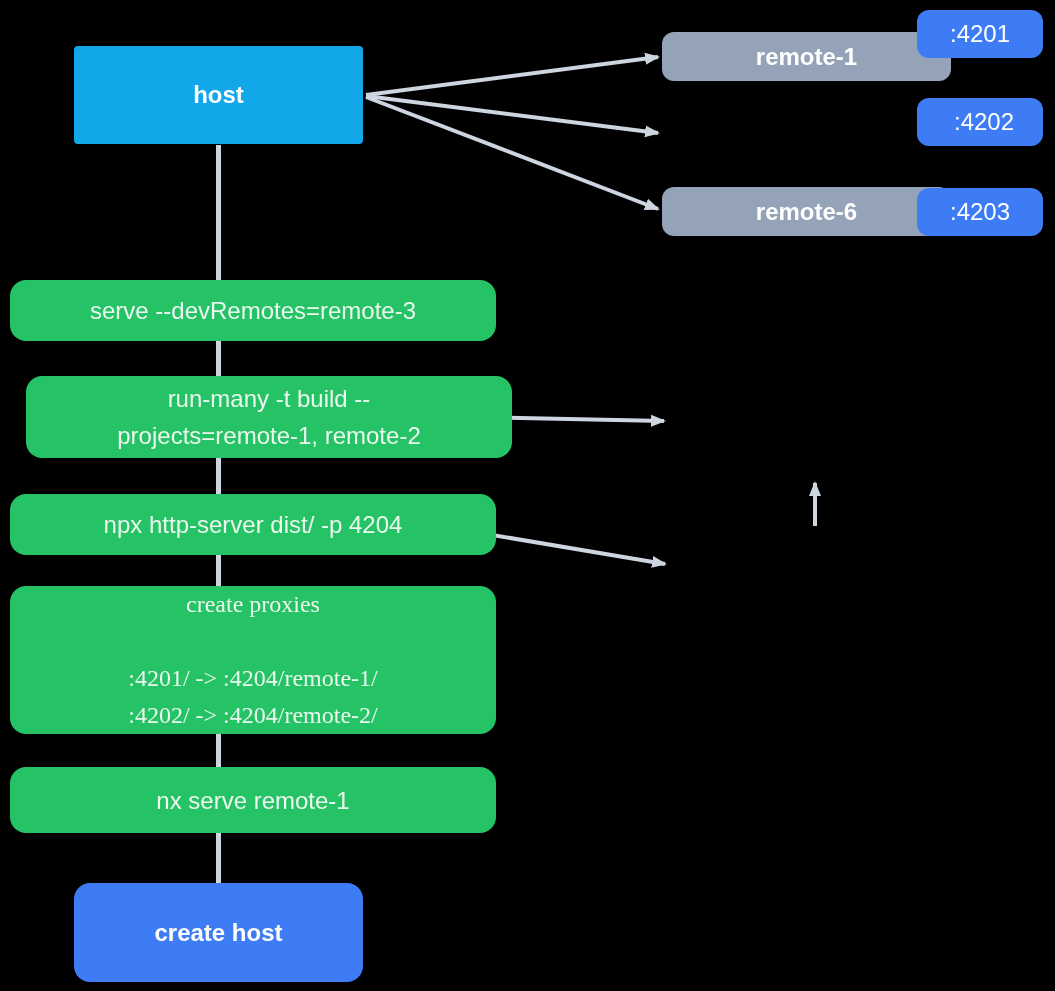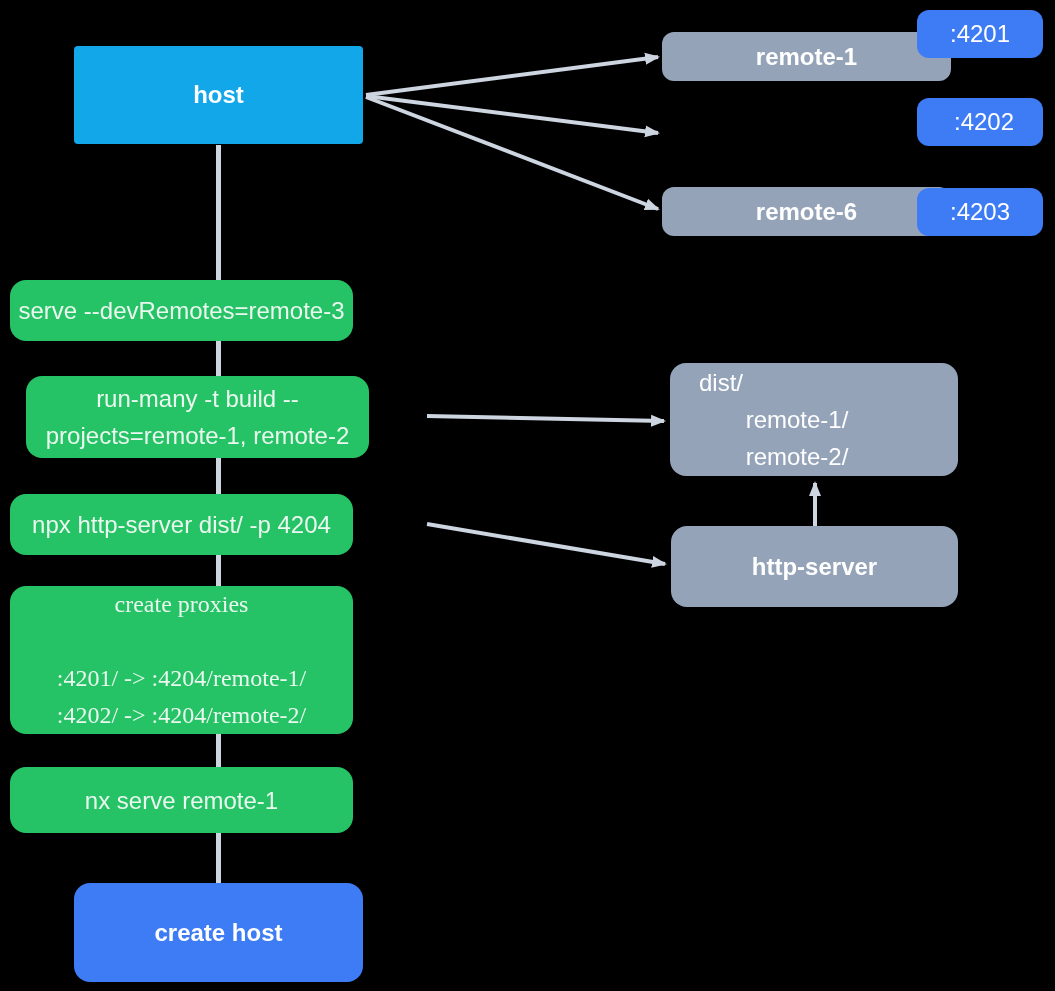--- a/index.html
+++ b/index.html
@@ -50,21 +50,21 @@
   .remote-3 { top: 187px; }
   .port-badge {
     left: 917px; width: 126px; height: 48px;
     background: var(--badge-bg, #3d7cf5);
     border-radius: 12px;
   }
   .badge-1 { top: 10px; }
   .badge-2 { top: 98px; padding-left: 8px; }
   .badge-3 { top: 188px; }
   .step-box {
-    left: 10px; width: 343px;
+    left: 10px; width: 486px;
     background: var(--step-bg, #25c365);
     border-radius: 16px;
     color: var(--step-text, #eaf8ef);
     white-space: pre-line;
     line-height: 37px;
   }
   .step-1 { top: 280px; height: 61px; }
   .step-2 { top: 376px; height: 82px; margin-left: 16px; }
   .step-3 { top: 494px; height: 61px; }
   .step-4 { top: 586px; height: 148px; font-family: Liberation Serif, serif; }
@@ -125,21 +125,17 @@
   <div class="box step-box step-1">serve --devRemotes=remote-3</div>
   <div class="box step-box step-2">run-many -t build --
 projects=remote-1, remote-2</div>
   <div class="box step-box step-3">npx http-server dist/ -p 4204</div>
   <div class="box step-box step-4">create proxies
 
 :4201/ -&gt; :4204/remote-1/
 :4202/ -&gt; :4204/remote-2/</div>
   <div class="box step-box step-5">nx serve remote-1</div>
 
-  <div class="box dist-box">dist/
-       remote-1/
-       remote-2/</div>
 
-  <div class="box http-server-box bold">http-server</div>
 
   <div class="box served-host-box bold">create host</div>
 
 </div>
 
 </body></html>

